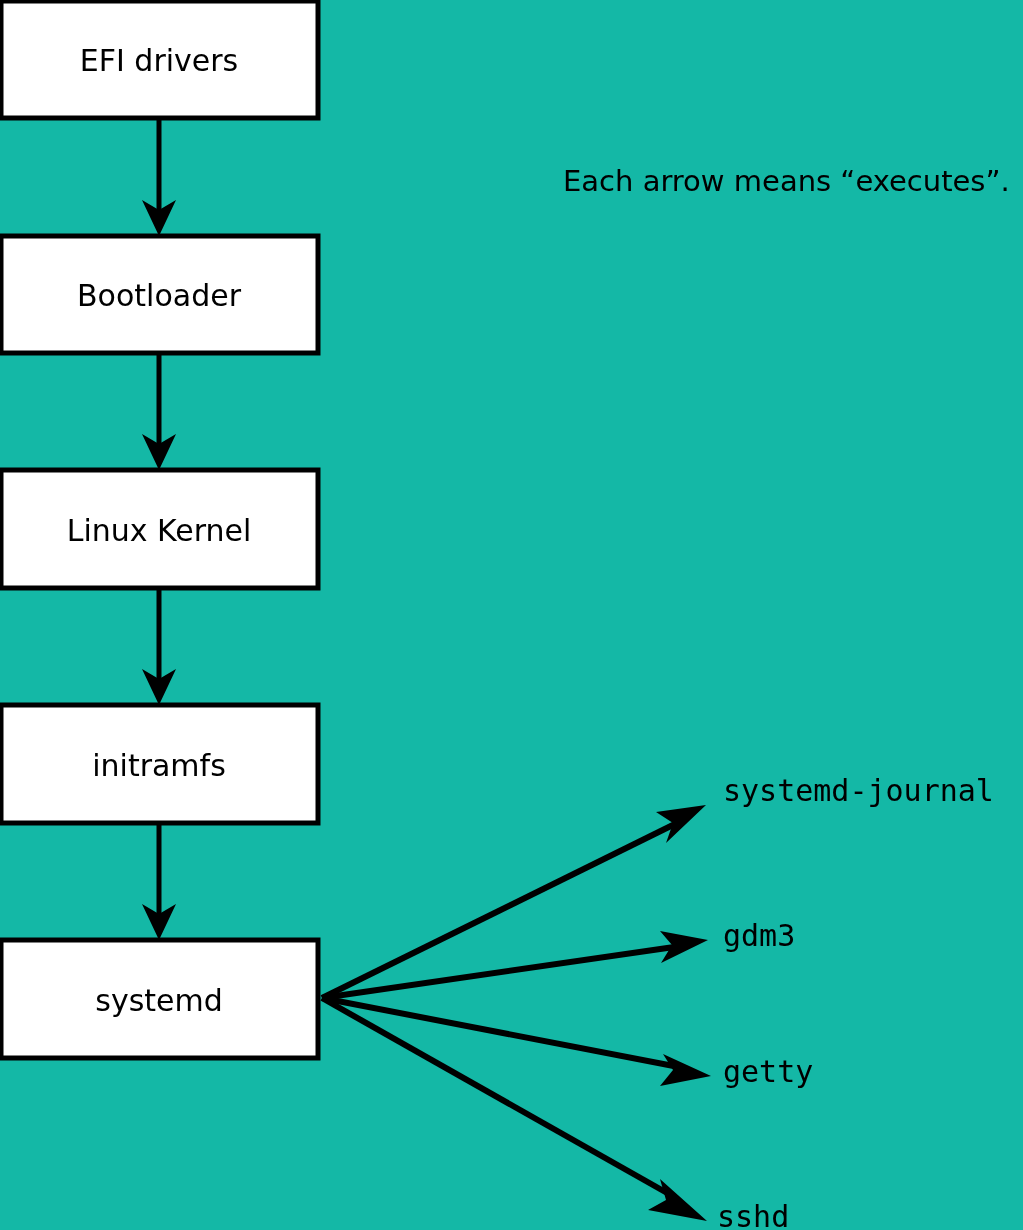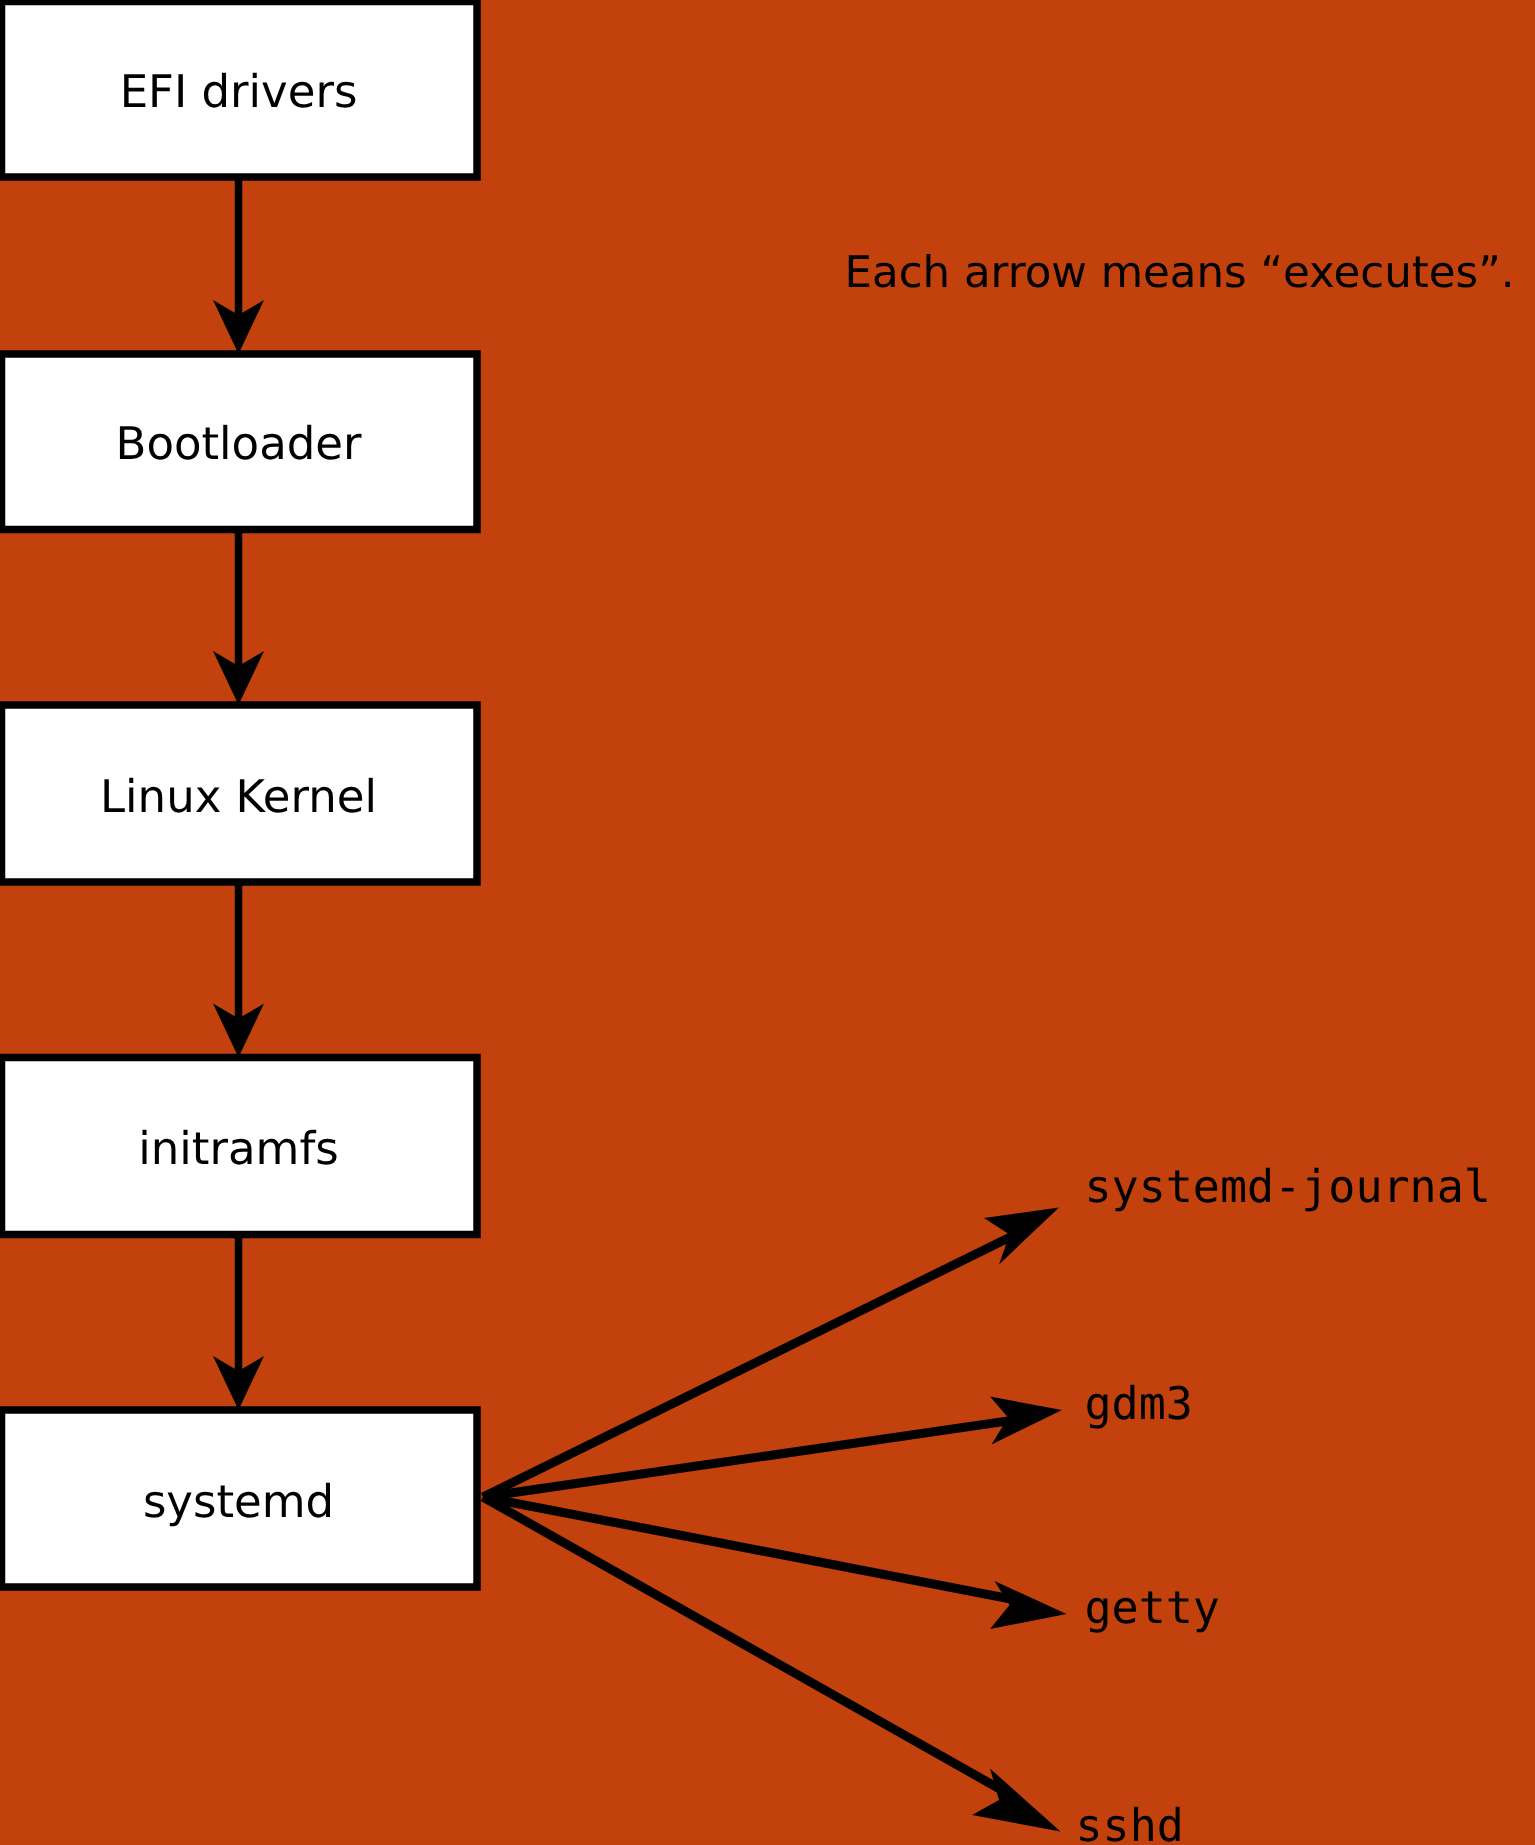--- a/index.html
+++ b/index.html
@@ -7,21 +7,21 @@
     padding: 0;
     background: #ffffff;
   }
   body {
     font-family: "DejaVu Sans", sans-serif;
   }
   #canvas {
     position: relative;
     width: 1023px;
     height: 1230px;
-    background: #c2410c;
+    background: #14b8a6;
     overflow: hidden;
   }
   #diagram-svg {
     position: absolute;
     left: 0;
     top: 0;
     width: 1023px;
     height: 1230px;
     display: block;
   }

